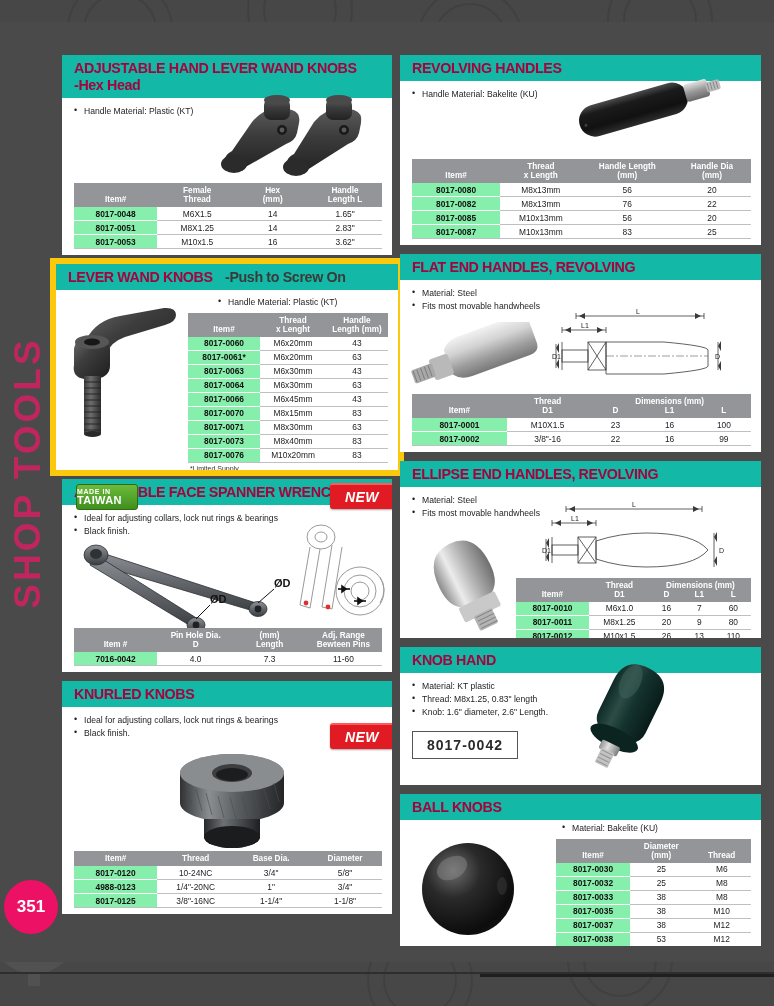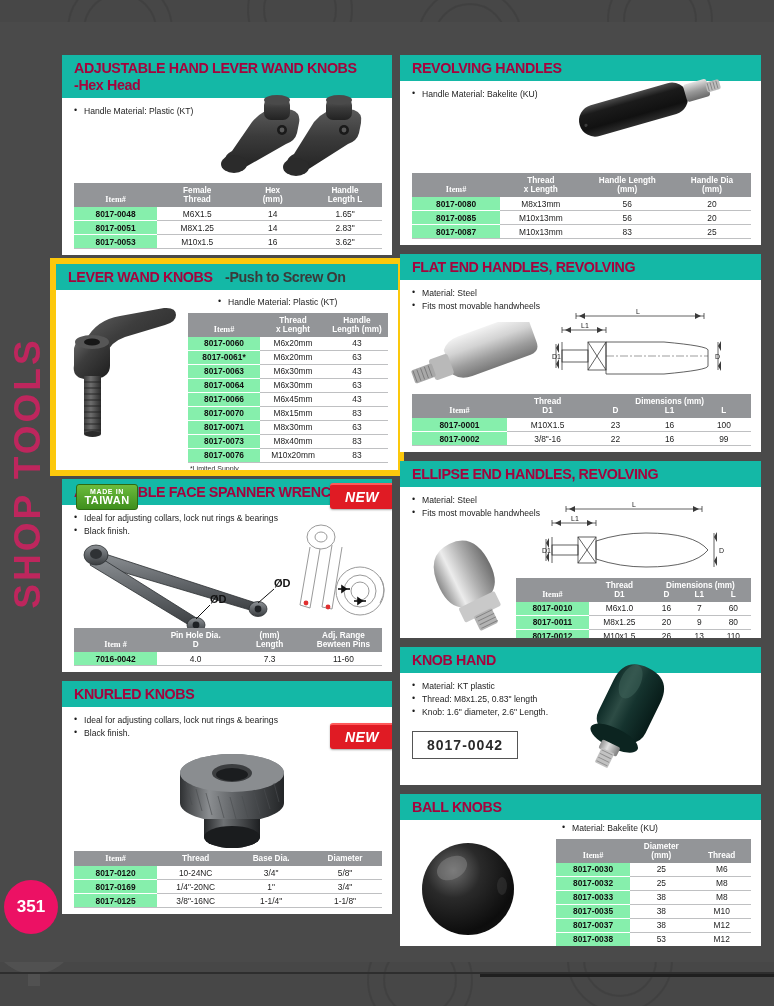--- a/index.html
+++ b/index.html
@@ -164,21 +164,21 @@
   table.spec thead th {
     background: #939598;
     color: #ffffff;
     font-size: 8.2px;
     font-weight: bold;
     padding: 3px 2px 3px;
     line-height: 1.1;
     vertical-align: bottom;
     text-align: center;
   }
-  table.spec thead th.itemcol { vertical-align: bottom; font-family: Liberation Serif, serif; }
+  table.spec thead th.itemcol { vertical-align: bottom; }
   table.spec tbody td {
     text-align: center;
     padding: 1.5px 2px;
     border-bottom: .7px solid #bfc0c2;
     font-size: 8.4px;
   }
   table.spec tbody td.item {
     background: #86efac;
     font-weight: bold;
     color: #111;
@@ -203,21 +203,21 @@
   }
   .taiwan-badge {
     position: absolute;
     left: 14px; bottom: 36px;
     width: 62px; height: 26px;
     background: linear-gradient(#6cbb3c, #3f8f1d);
     border: 1px solid #2e6b12;
     border-radius: 3px;
     color: #fff;
     display: flex; flex-direction: column;
-    align-items: center; justify-content: center;
+    justify-content: center;
     line-height: 1;
   }
   .taiwan-badge .l1 { font-size: 7px; font-weight: bold; letter-spacing: .6px; }
   .taiwan-badge .l2 { font-size: 11px; font-weight: bold; letter-spacing: .4px; }
 
   .partbox {
     display: inline-block;
     border: 1.4px solid #555;
     padding: 5px 14px;
     font-size: 14px;
@@ -639,21 +639,21 @@
               </tr>
             </thead>
             <tbody>
                 <tr>
                   <td class="item">8017-0120</td>
                   <td>10-24NC</td>
                   <td>3/4"</td>
                   <td>5/8"</td>
                 </tr>
                 <tr>
-                  <td class="item">8017-0169</td>
+                  <td class="item">4988-0123</td>
                   <td>1/4"-20NC</td>
                   <td>1"</td>
                   <td>3/4"</td>
                 </tr>
                 <tr>
                   <td class="item">8017-0125</td>
                   <td>3/8"-16NC</td>
                   <td>1-1/4"</td>
                   <td>1-1/8"</td>
                 </tr>
@@ -724,20 +724,26 @@
               </tr>
             </thead>
             <tbody>
                 <tr>
                   <td class="item">8017-0080</td>
                   <td>M8x13mm</td>
                   <td>56</td>
                   <td>20</td>
                 </tr>
                 <tr>
+                  <td class="item">8017-0082</td>
+                  <td>M8x13mm</td>
+                  <td>76</td>
+                  <td>22</td>
+                </tr>
+                <tr>
                   <td class="item">8017-0085</td>
                   <td>M10x13mm</td>
                   <td>56</td>
                   <td>20</td>
                 </tr>
                 <tr>
                   <td class="item">8017-0087</td>
                   <td>M10x13mm</td>
                   <td>83</td>
                   <td>25</td>

